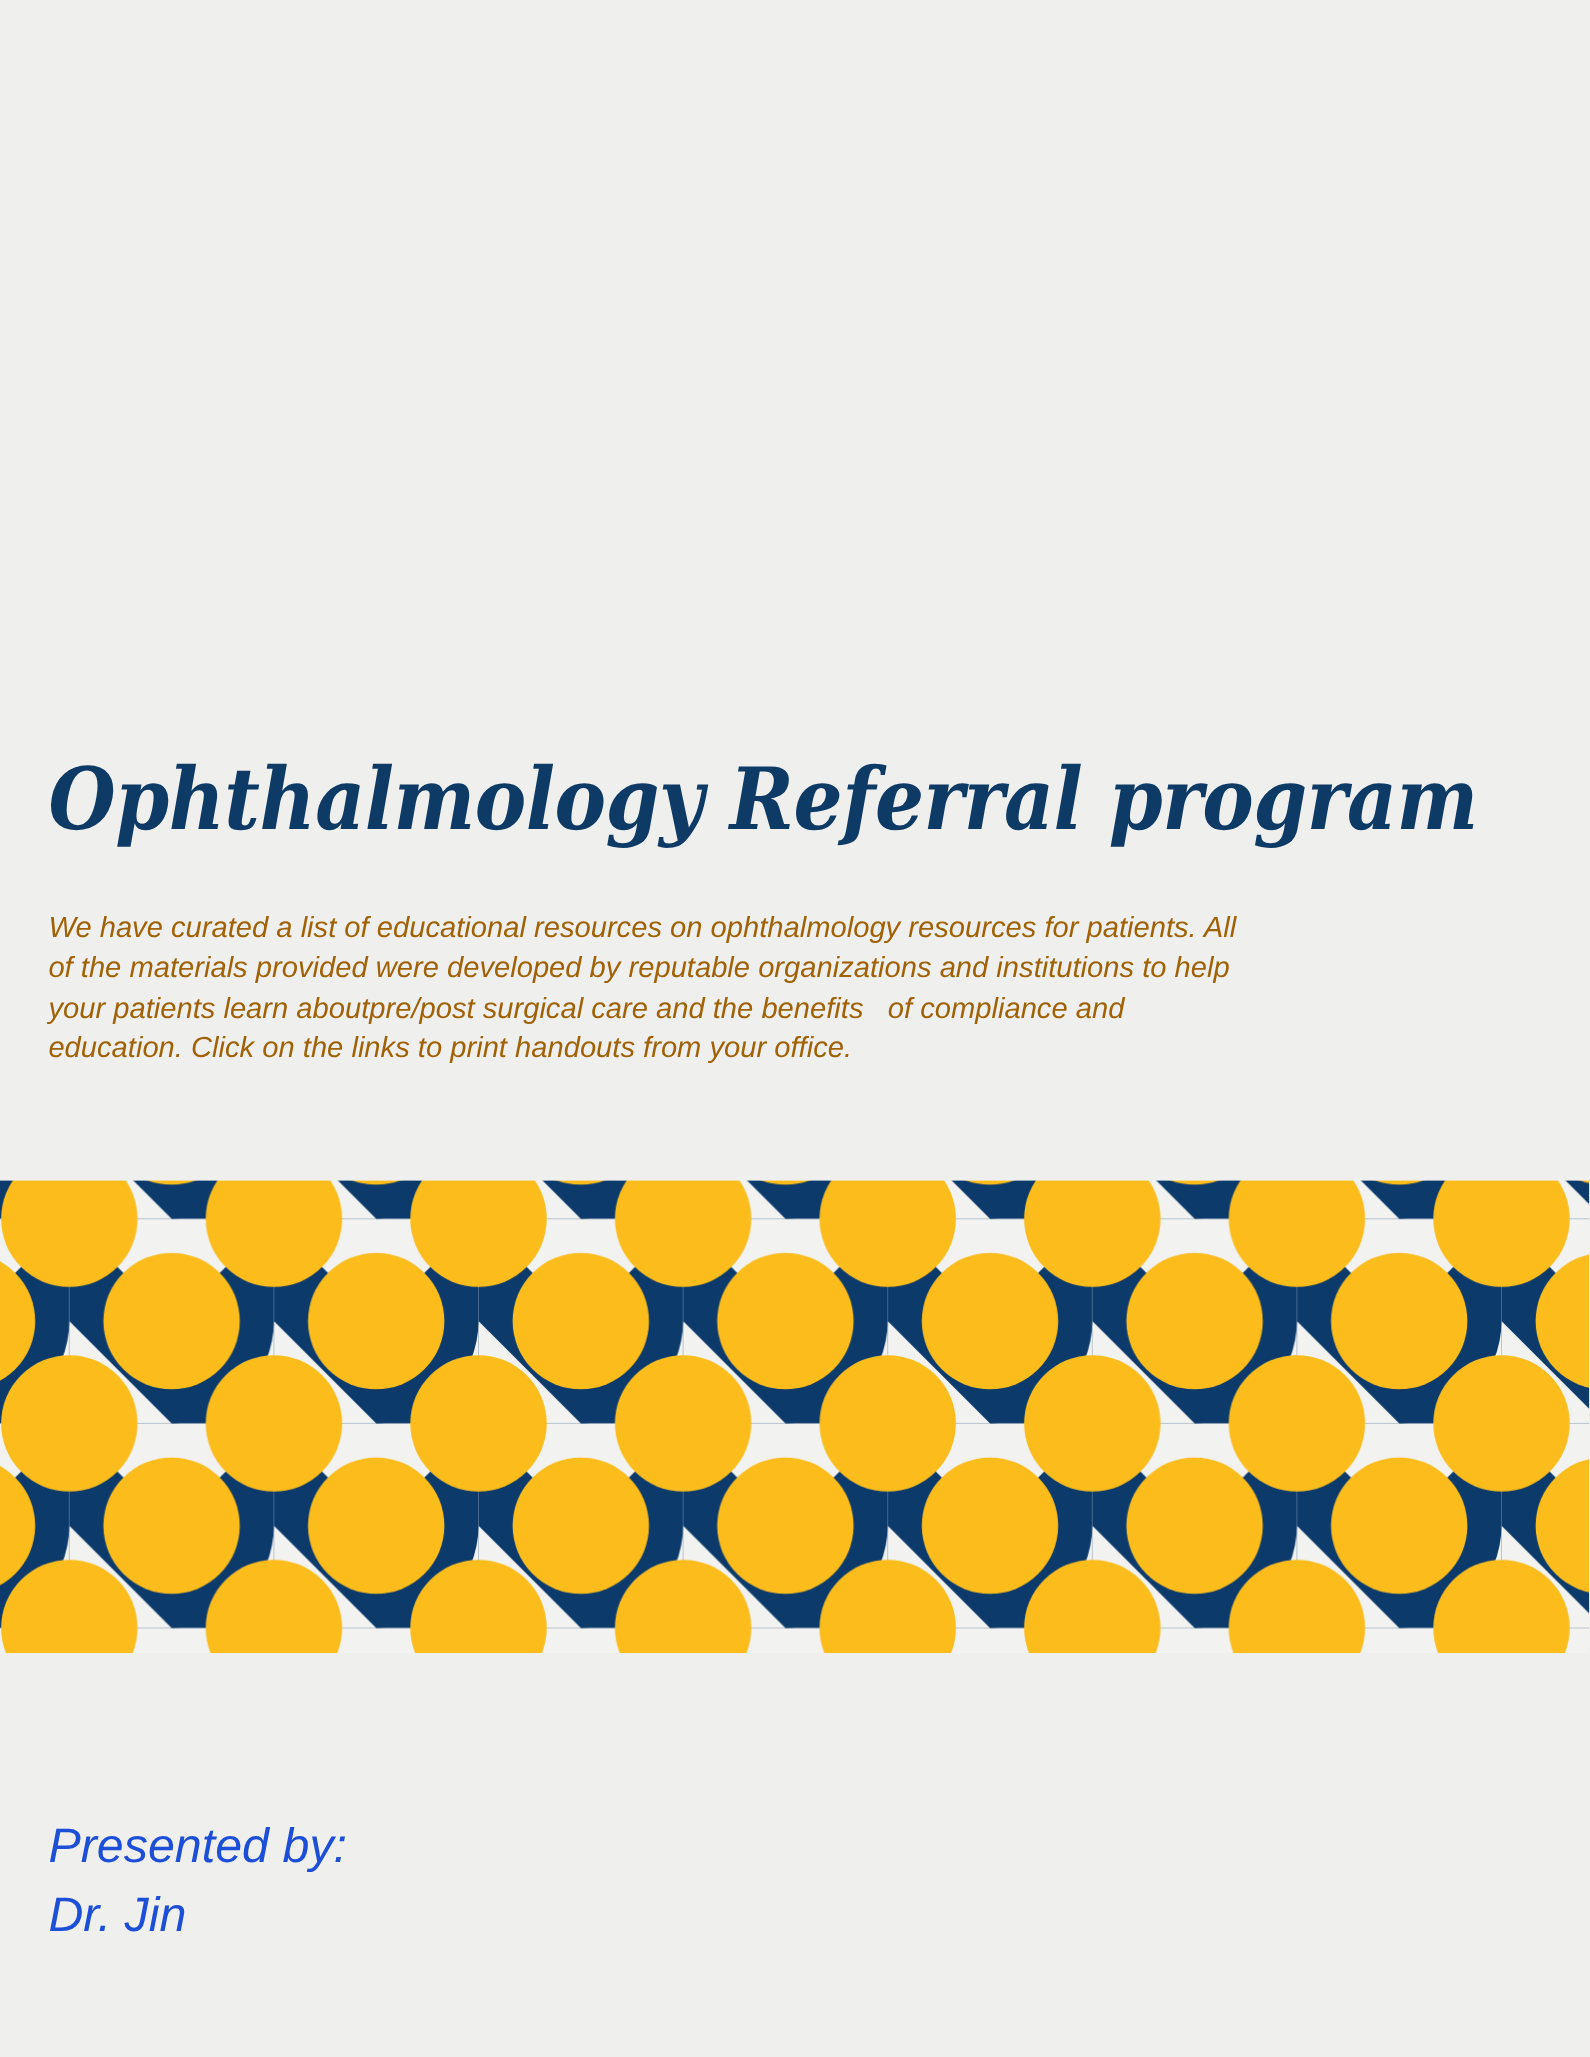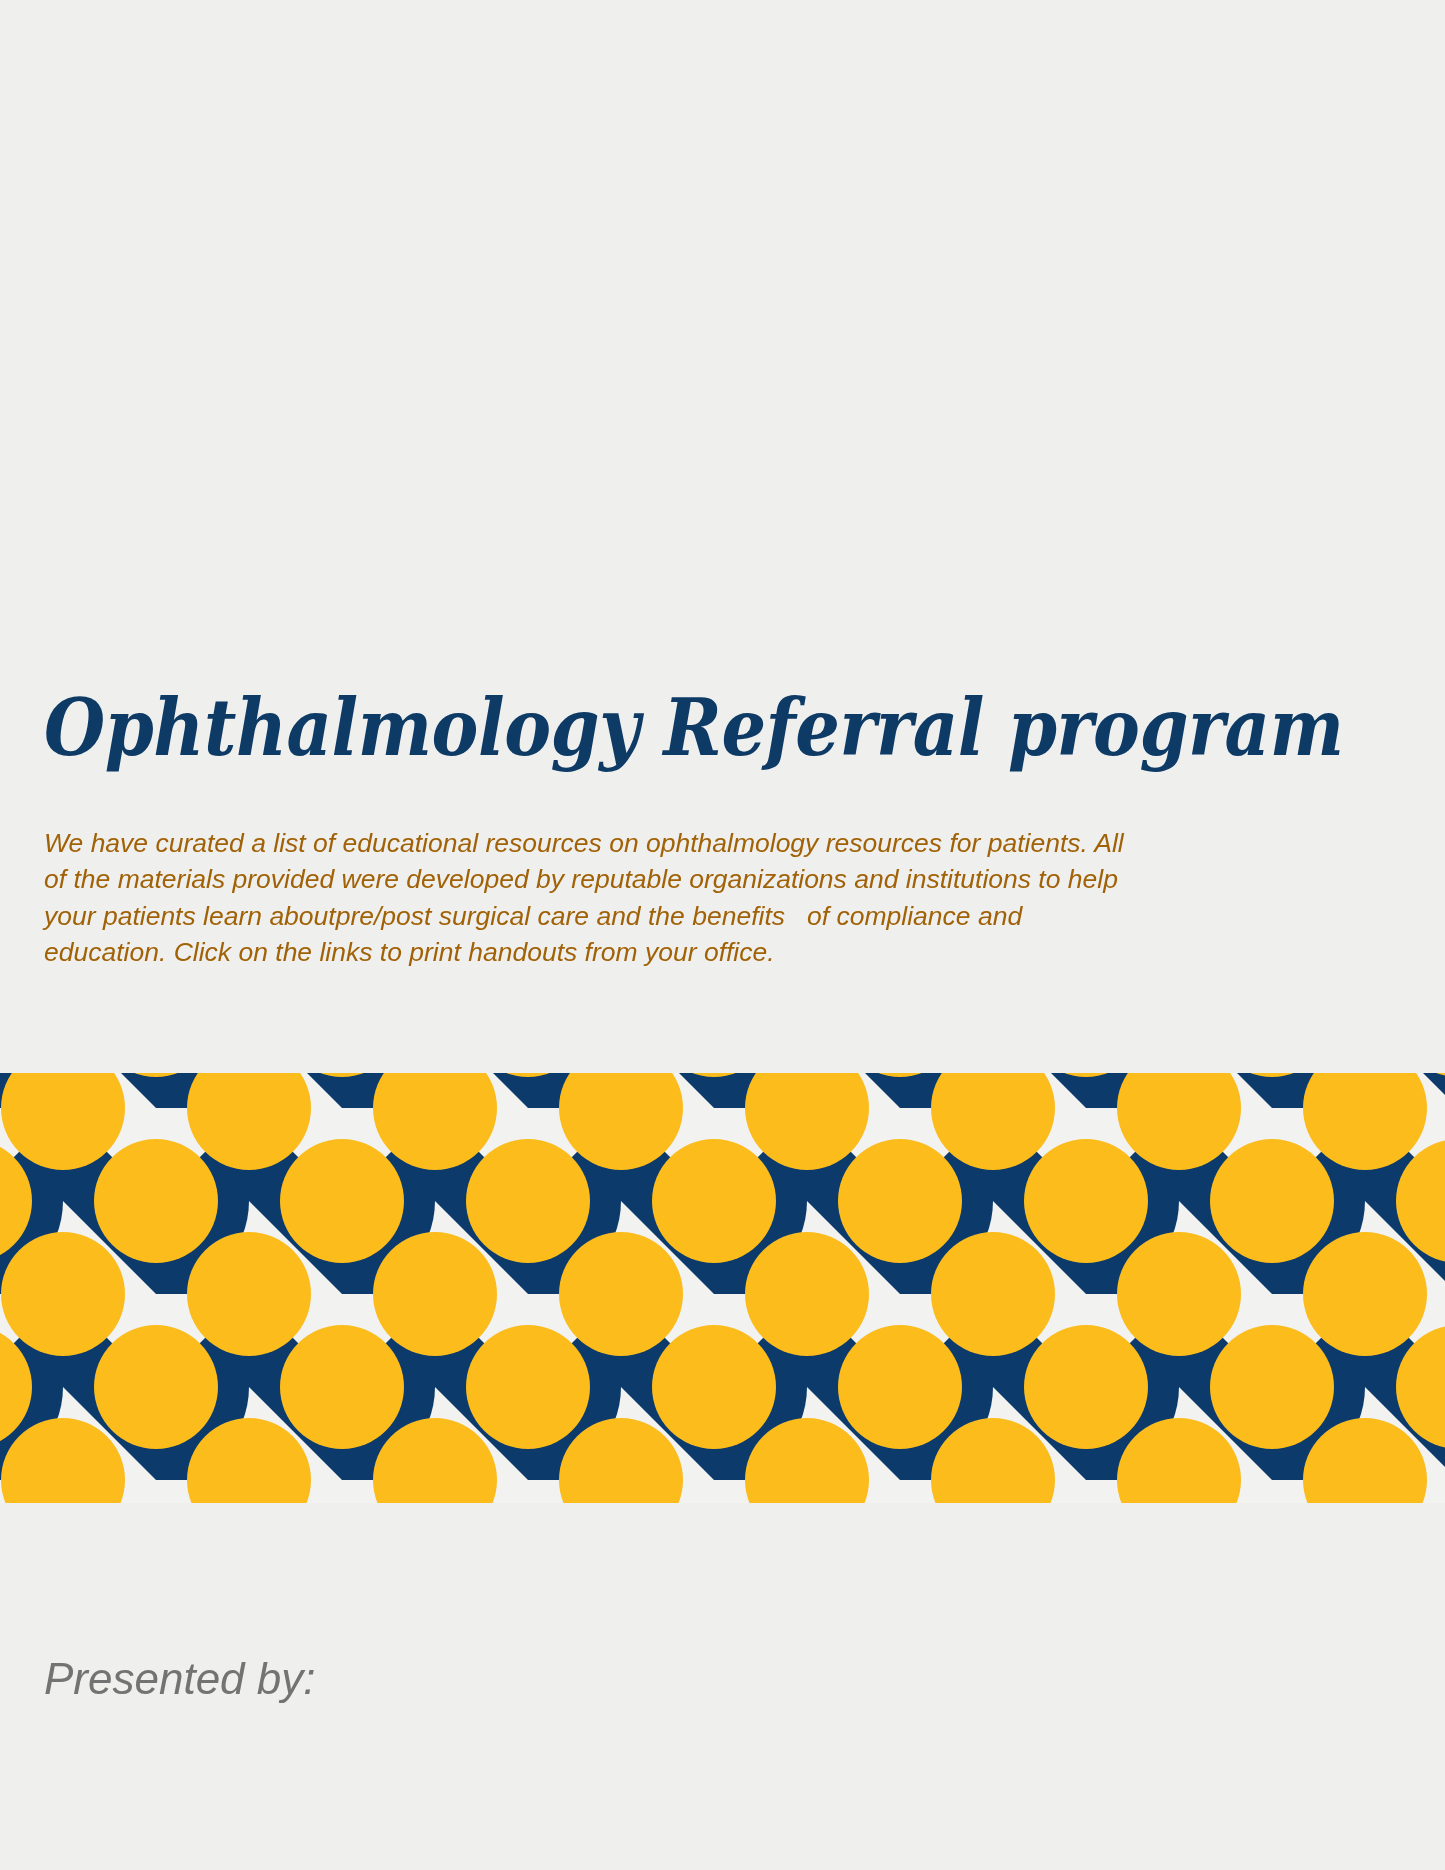--- a/index.html
+++ b/index.html
@@ -69,21 +69,21 @@
   }
 
   
   .footer {
     position: absolute;
     left: 44px;
     top: 1648px;
     font-family: "Liberation Sans", sans-serif;
     font-size: 44px;
     line-height: 62px;
-    color: #737373;
+    color: #1d4ed8;
   }
   .footer div { white-space: nowrap; }
 </style>
 </head>
 <body>
 
 <div class="page">
 
   <h1 class="title">Ophthalmology Referral program</h1>
 
@@ -114,15 +114,16 @@
           <circle cx="186" cy="186" r="62" fill="#fbbc1c"></circle>
           <circle cx="93" cy="93" r="62" fill="#fbbc1c"></circle>
         </pattern>
       </defs>
       <rect x="0" y="0" width="1445" height="430" fill="url(#geo)"></rect>
     </svg>
   </div>
 
   <div class="footer">
     <div>Presented by:</div>
+    <div>Dr. Jin</div>
   </div>
 
 </div>
 
 </body></html>

